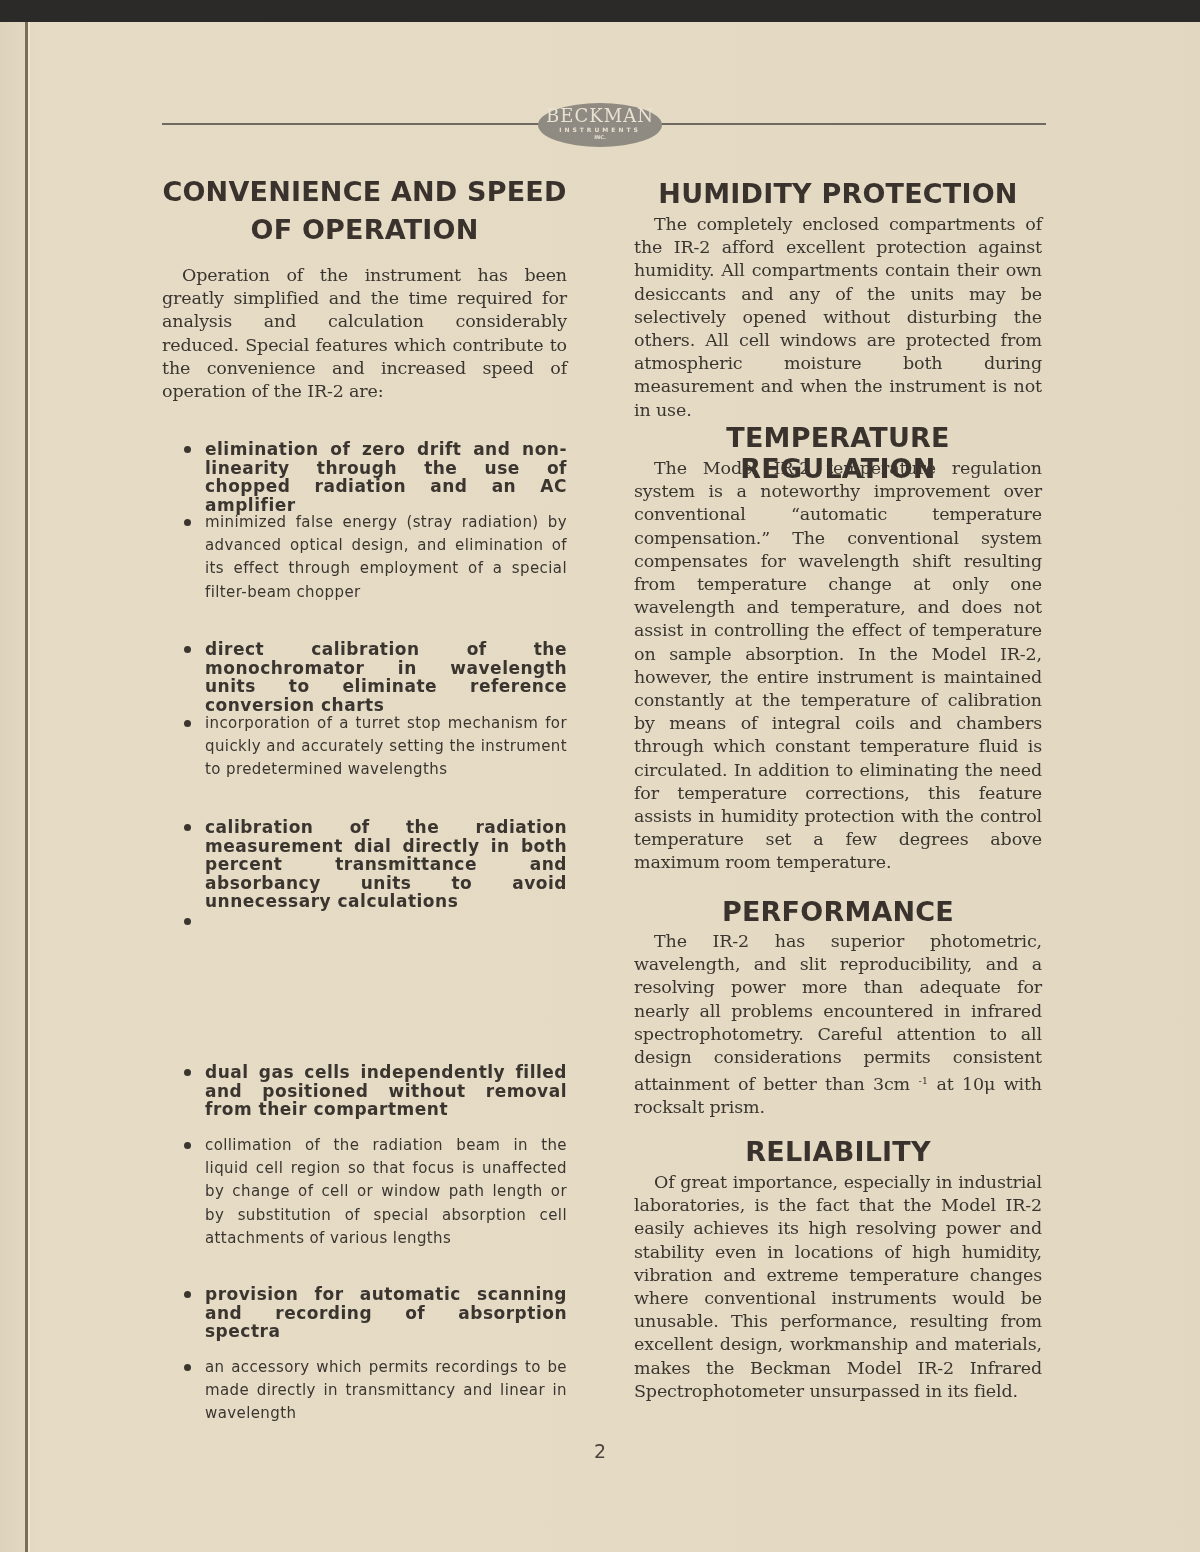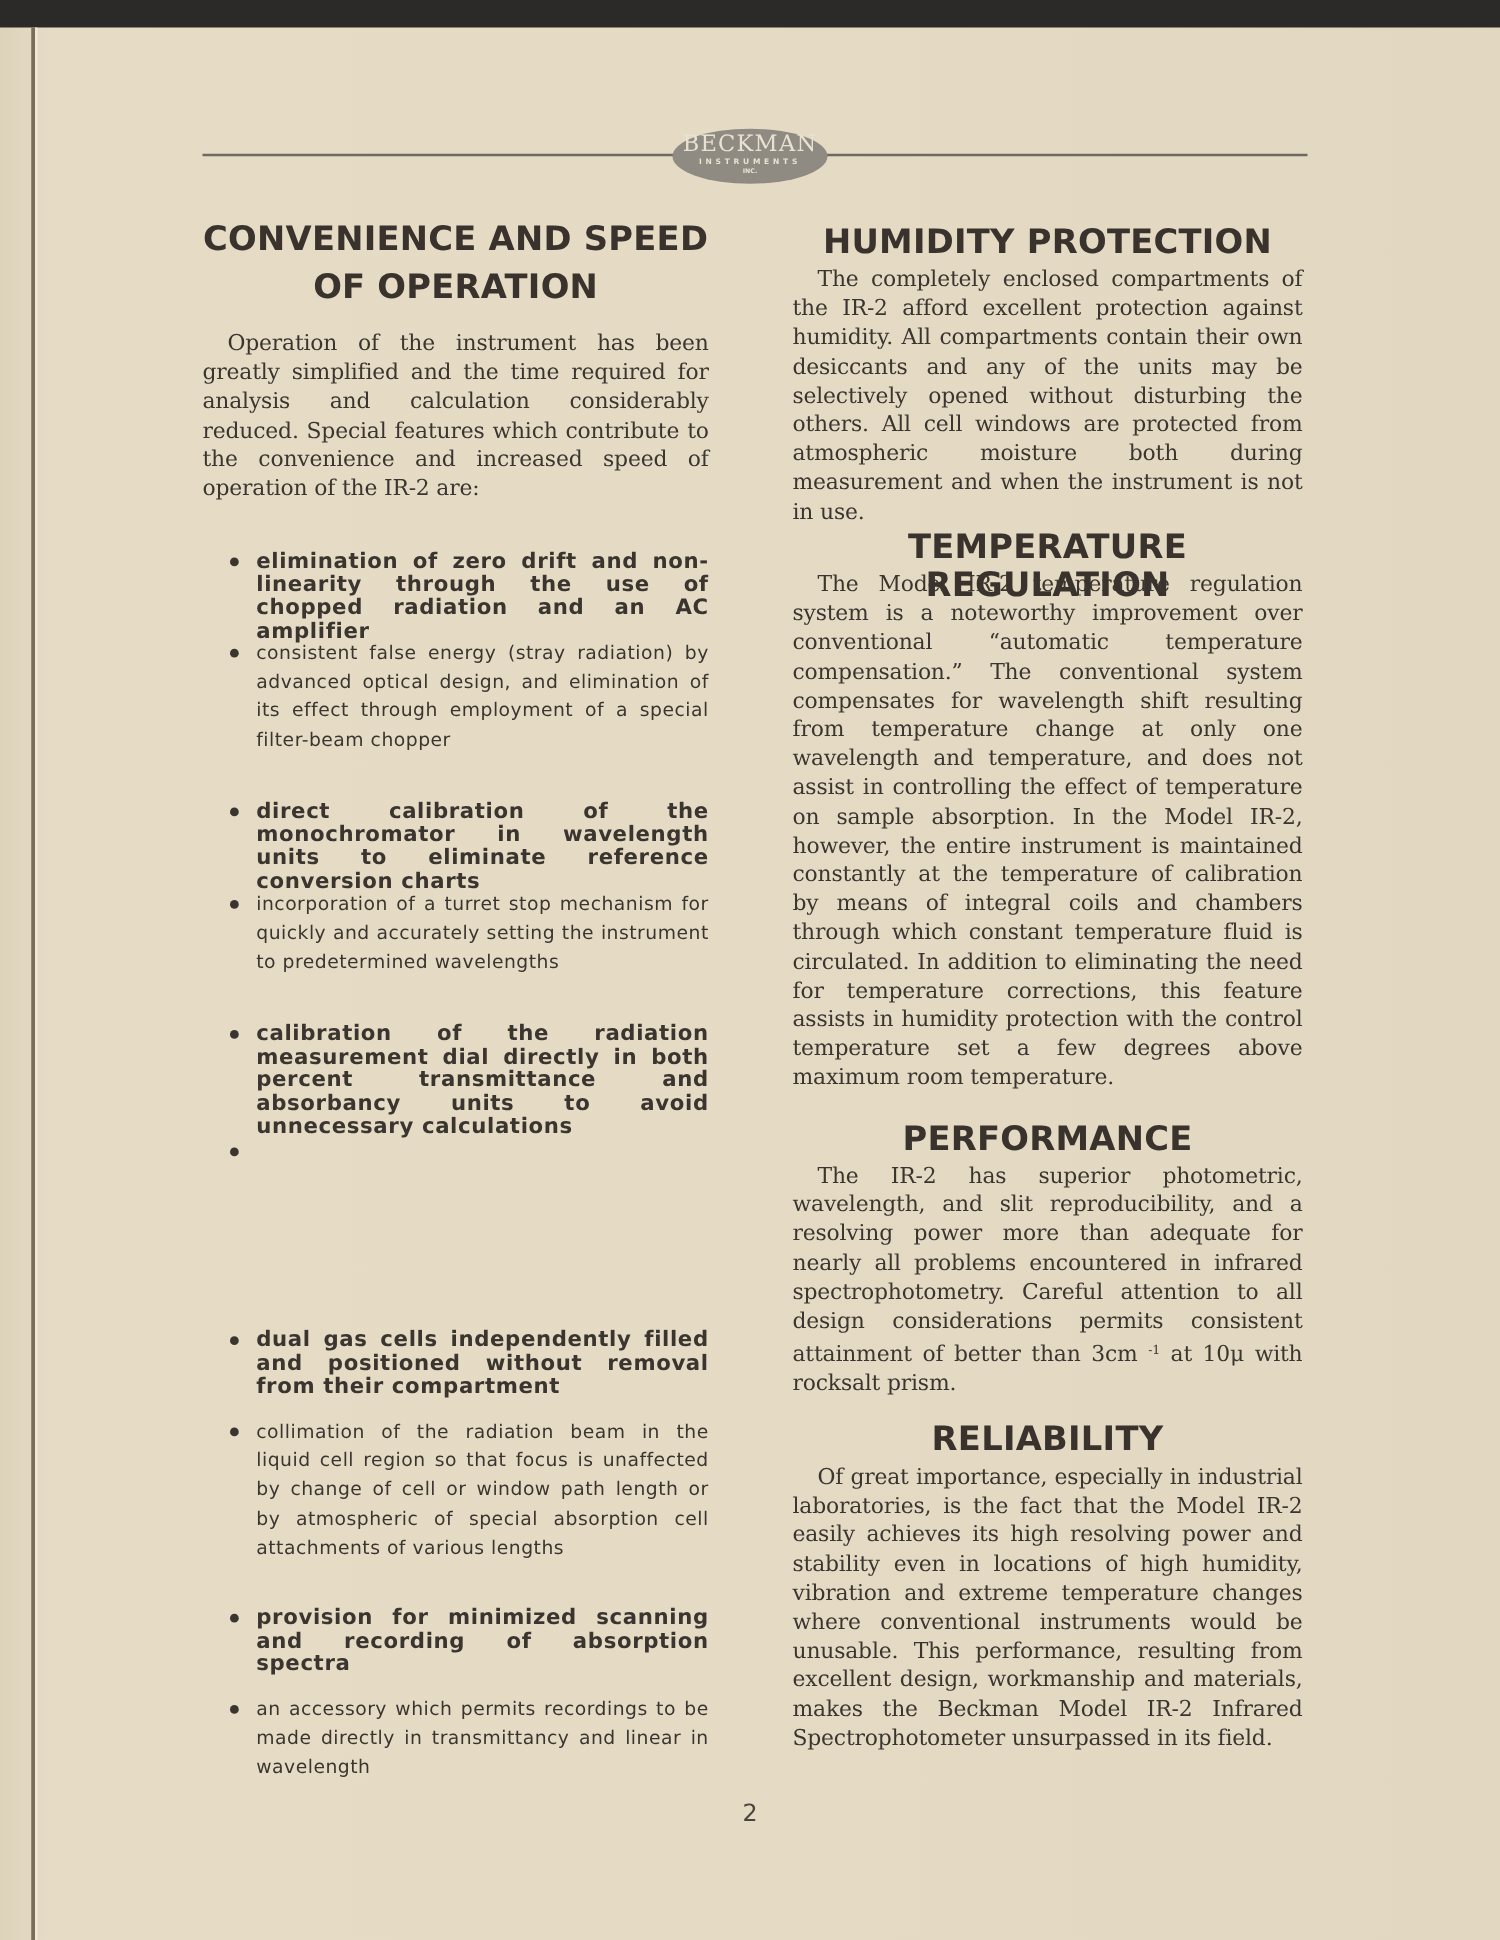--- a/index.html
+++ b/index.html
@@ -81,21 +81,21 @@
     <h2 style="position:absolute; top:176px; width:405px;">CONVENIENCE AND SPEED</h2>
     <h2 style="position:absolute; top:214px; width:405px;">OF OPERATION</h2>
     <p class="p" style="position:absolute; top:264px; width:405px;">Operation of the instrument has been greatly simplified and the time required for analysis and calculation considerably reduced. Special features which contribute to the convenience and increased speed of operation of the IR-2 are:</p>
 
     <div class="bullet small" style="top:440px;">
       <span class="dot"></span>
       <span class="txt">elimination of zero drift and non-linearity through the use of chopped radiation and an AC amplifier</span>
     </div>
     <div class="bullet large" style="top:511px;">
       <span class="dot"></span>
-      <span class="txt">consistent false energy (stray radiation) by advanced optical design, and elimination of its effect through employment of a special filter-beam chopper</span>
+      <span class="txt">minimized false energy (stray radiation) by advanced optical design, and elimination of its effect through employment of a special filter-beam chopper</span>
     </div>
     <div class="bullet small" style="top:640px;">
       <span class="dot"></span>
       <span class="txt">direct calibration of the monochromator in wavelength units to eliminate reference conversion charts</span>
     </div>
     <div class="bullet large" style="top:712px;">
       <span class="dot"></span>
       <span class="txt">incorporation of a turret stop mechanism for quickly and accurately setting the instrument to predetermined wavelengths</span>
     </div>
     <div class="bullet small" style="top:818px;">
@@ -104,25 +104,25 @@
     </div>
     <div class="bullet large" style="top:910px;">
       <span class="dot"></span>
     </div>
     <div class="bullet small" style="top:1063px;">
       <span class="dot"></span>
       <span class="txt">dual gas cells independently filled and positioned without removal from their compartment</span>
     </div>
     <div class="bullet large" style="top:1134px;">
       <span class="dot"></span>
-      <span class="txt">collimation of the radiation beam in the liquid cell region so that focus is unaffected by change of cell or window path length or by atmospheric of special absorption cell attachments of various lengths</span>
+      <span class="txt">collimation of the radiation beam in the liquid cell region so that focus is unaffected by change of cell or window path length or by substitution of special absorption cell attachments of various lengths</span>
     </div>
     <div class="bullet small" style="top:1285px;">
       <span class="dot"></span>
-      <span class="txt">provision for minimized scanning and recording of absorption spectra</span>
+      <span class="txt">provision for automatic scanning and recording of absorption spectra</span>
     </div>
     <div class="bullet large" style="top:1356px;">
       <span class="dot"></span>
       <span class="txt">an accessory which permits recordings to be made directly in transmittancy and linear in wavelength</span>
     </div>
   </div>
 
   <div class="col right" style="top:0;">
     <h2 style="position:absolute; top:178px; width:408px;">HUMIDITY PROTECTION</h2>
     <p class="p" style="position:absolute; top:213px; width:408px;">The completely enclosed compartments of the IR-2 afford excellent protection against humidity. All compartments contain their own desiccants and any of the units may be selectively opened without disturbing the others. All cell windows are protected from atmospheric moisture both during measurement and when the instrument is not in use.</p>

